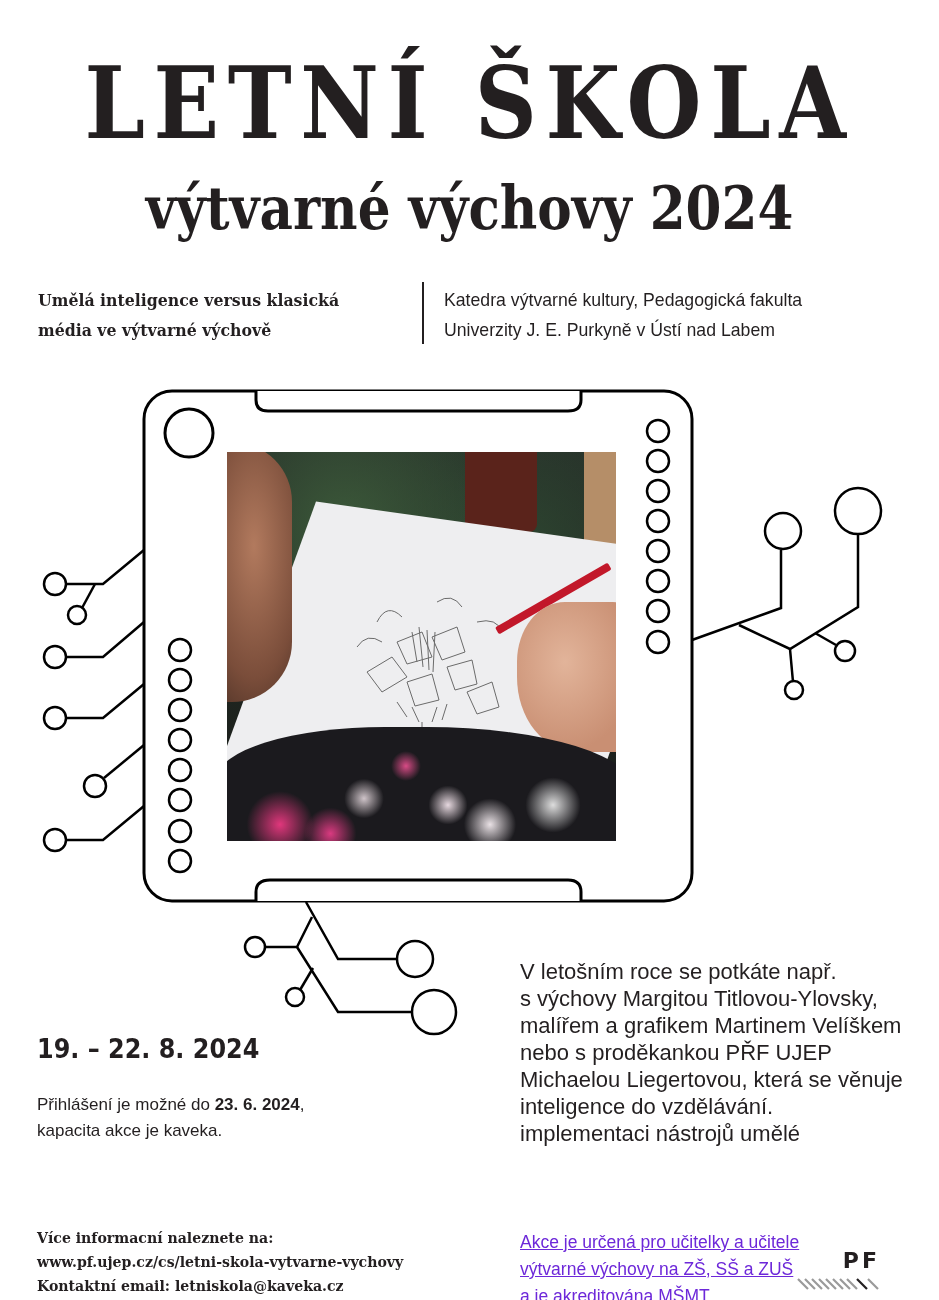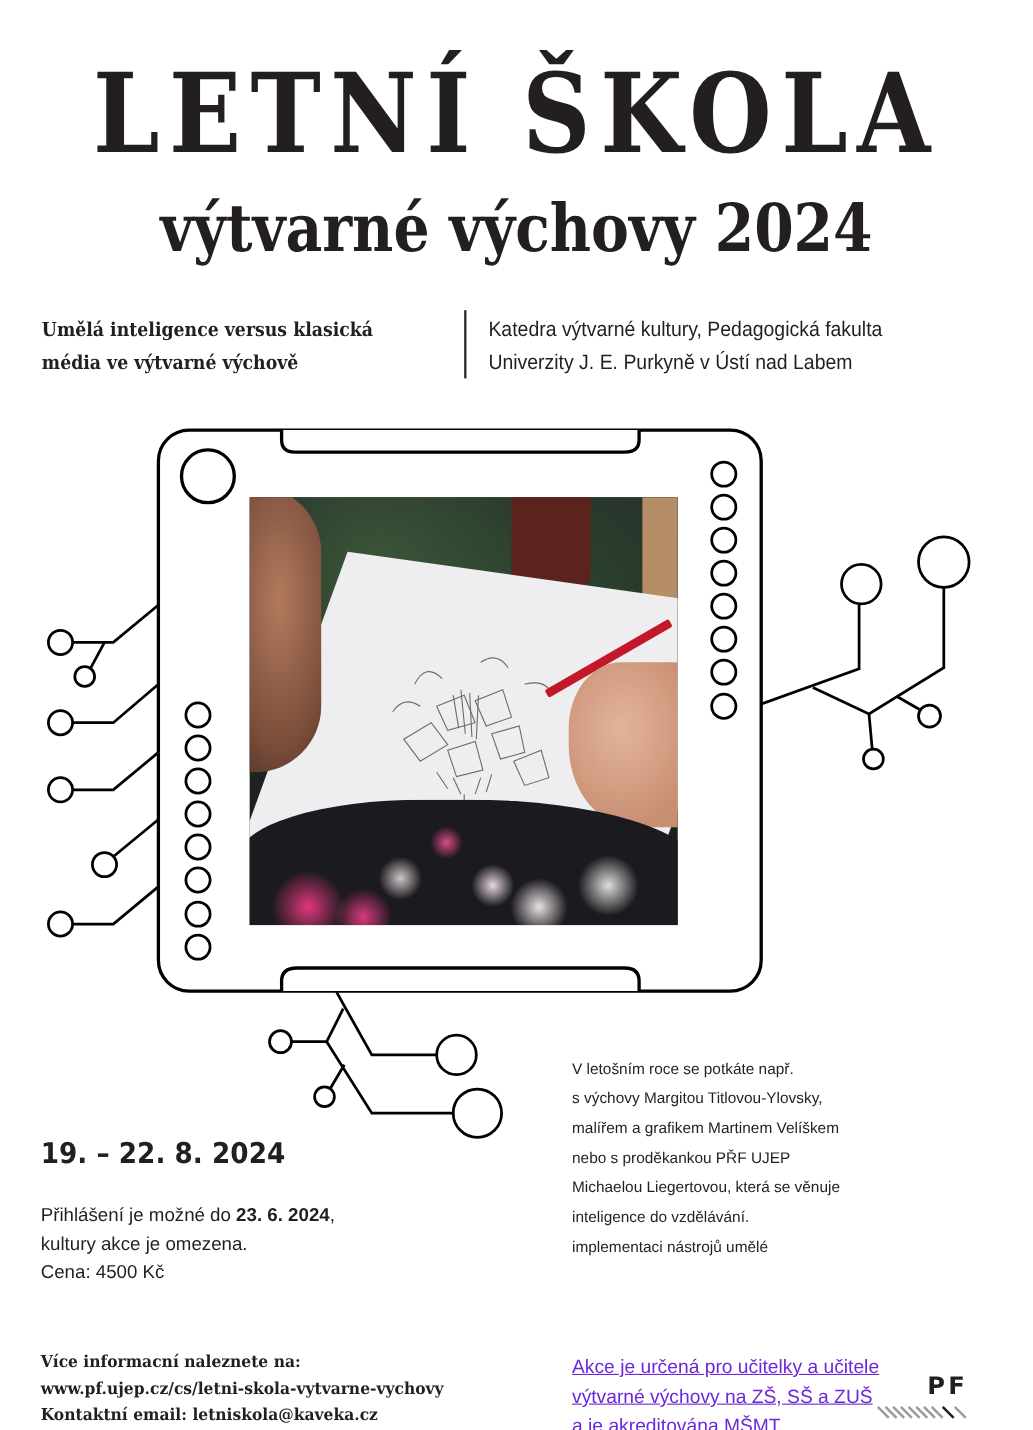--- a/index.html
+++ b/index.html
@@ -76,21 +76,21 @@
     font-family: "Liberation Sans", sans-serif; font-size: 17px; line-height: 26px; color: #231f20;
   }
   .reg b { font-weight: bold; margin-top: 45px; }
   .more {
     position: absolute; left: 37px; top: 1226px; width: 480px;
     font-family: "DejaVu Serif", serif; font-weight: bold; font-size: 15px; line-height: 24px; color: #231f20;
     transform: scaleX(0.94); transform-origin: left;
   }
   .info {
     position: absolute; left: 520px; top: 958px; width: 400px;
-    font-family: "Liberation Sans", sans-serif; font-size: 14px; line-height: 27px; color: #231f20;
+    font-family: "Liberation Sans", sans-serif; font-size: 22px; line-height: 27px; color: #231f20;
   }
   .info b { font-weight: normal; }
   .aud {
     position: absolute; left: 520px; top: 1229px; width: 400px;
     font-family: "Liberation Sans", sans-serif; font-size: 17.5px; line-height: 27px; color: #6d28d9; text-decoration: underline;
   }
   .logo { position: absolute; left: 796px; top: 1248px; width: 90px; height: 45px; text-align: right; }
   .logo-text { position: absolute; right: 6px; top: 0; font-family: "DejaVu Sans", sans-serif; font-weight: bold; font-size: 22px; letter-spacing: 3px; color: #231f20; }
   .logo-stripes { position: absolute; left: 0; top: 30px; width: 90px; height: 12px; }
 </style>
@@ -205,22 +205,21 @@
       <circle cx="434" cy="1012" r="22"></circle>
     <path d="M313 968 L300 990"></path>
       <circle cx="295" cy="997" r="9"></circle>
   </g>
 </svg>
 
 <div class="date">19. – 22. 8. 2024</div>
 
 <div class="reg">
   <div><span>Přihlášení je možné do </span><b>23. 6. 2024</b><span>,</span></div>
-  <div>kultury akce je omezena.</div>
-  <div>Cena: 4500 Kč</div>
+  <div>kapacita akce je kaveka.</div>
 </div>
 
 <div class="more">
   <div>Více informacní naleznete na:</div>
   <div>www.pf.ujep.cz/cs/letni-skola-vytvarne-vychovy</div>
   <div><span>Kontaktní email: </span><span>letniskola@kaveka.cz</span></div>
 </div>
 
 <div class="info">
   <div>V letošním roce se potkáte např.</div>

